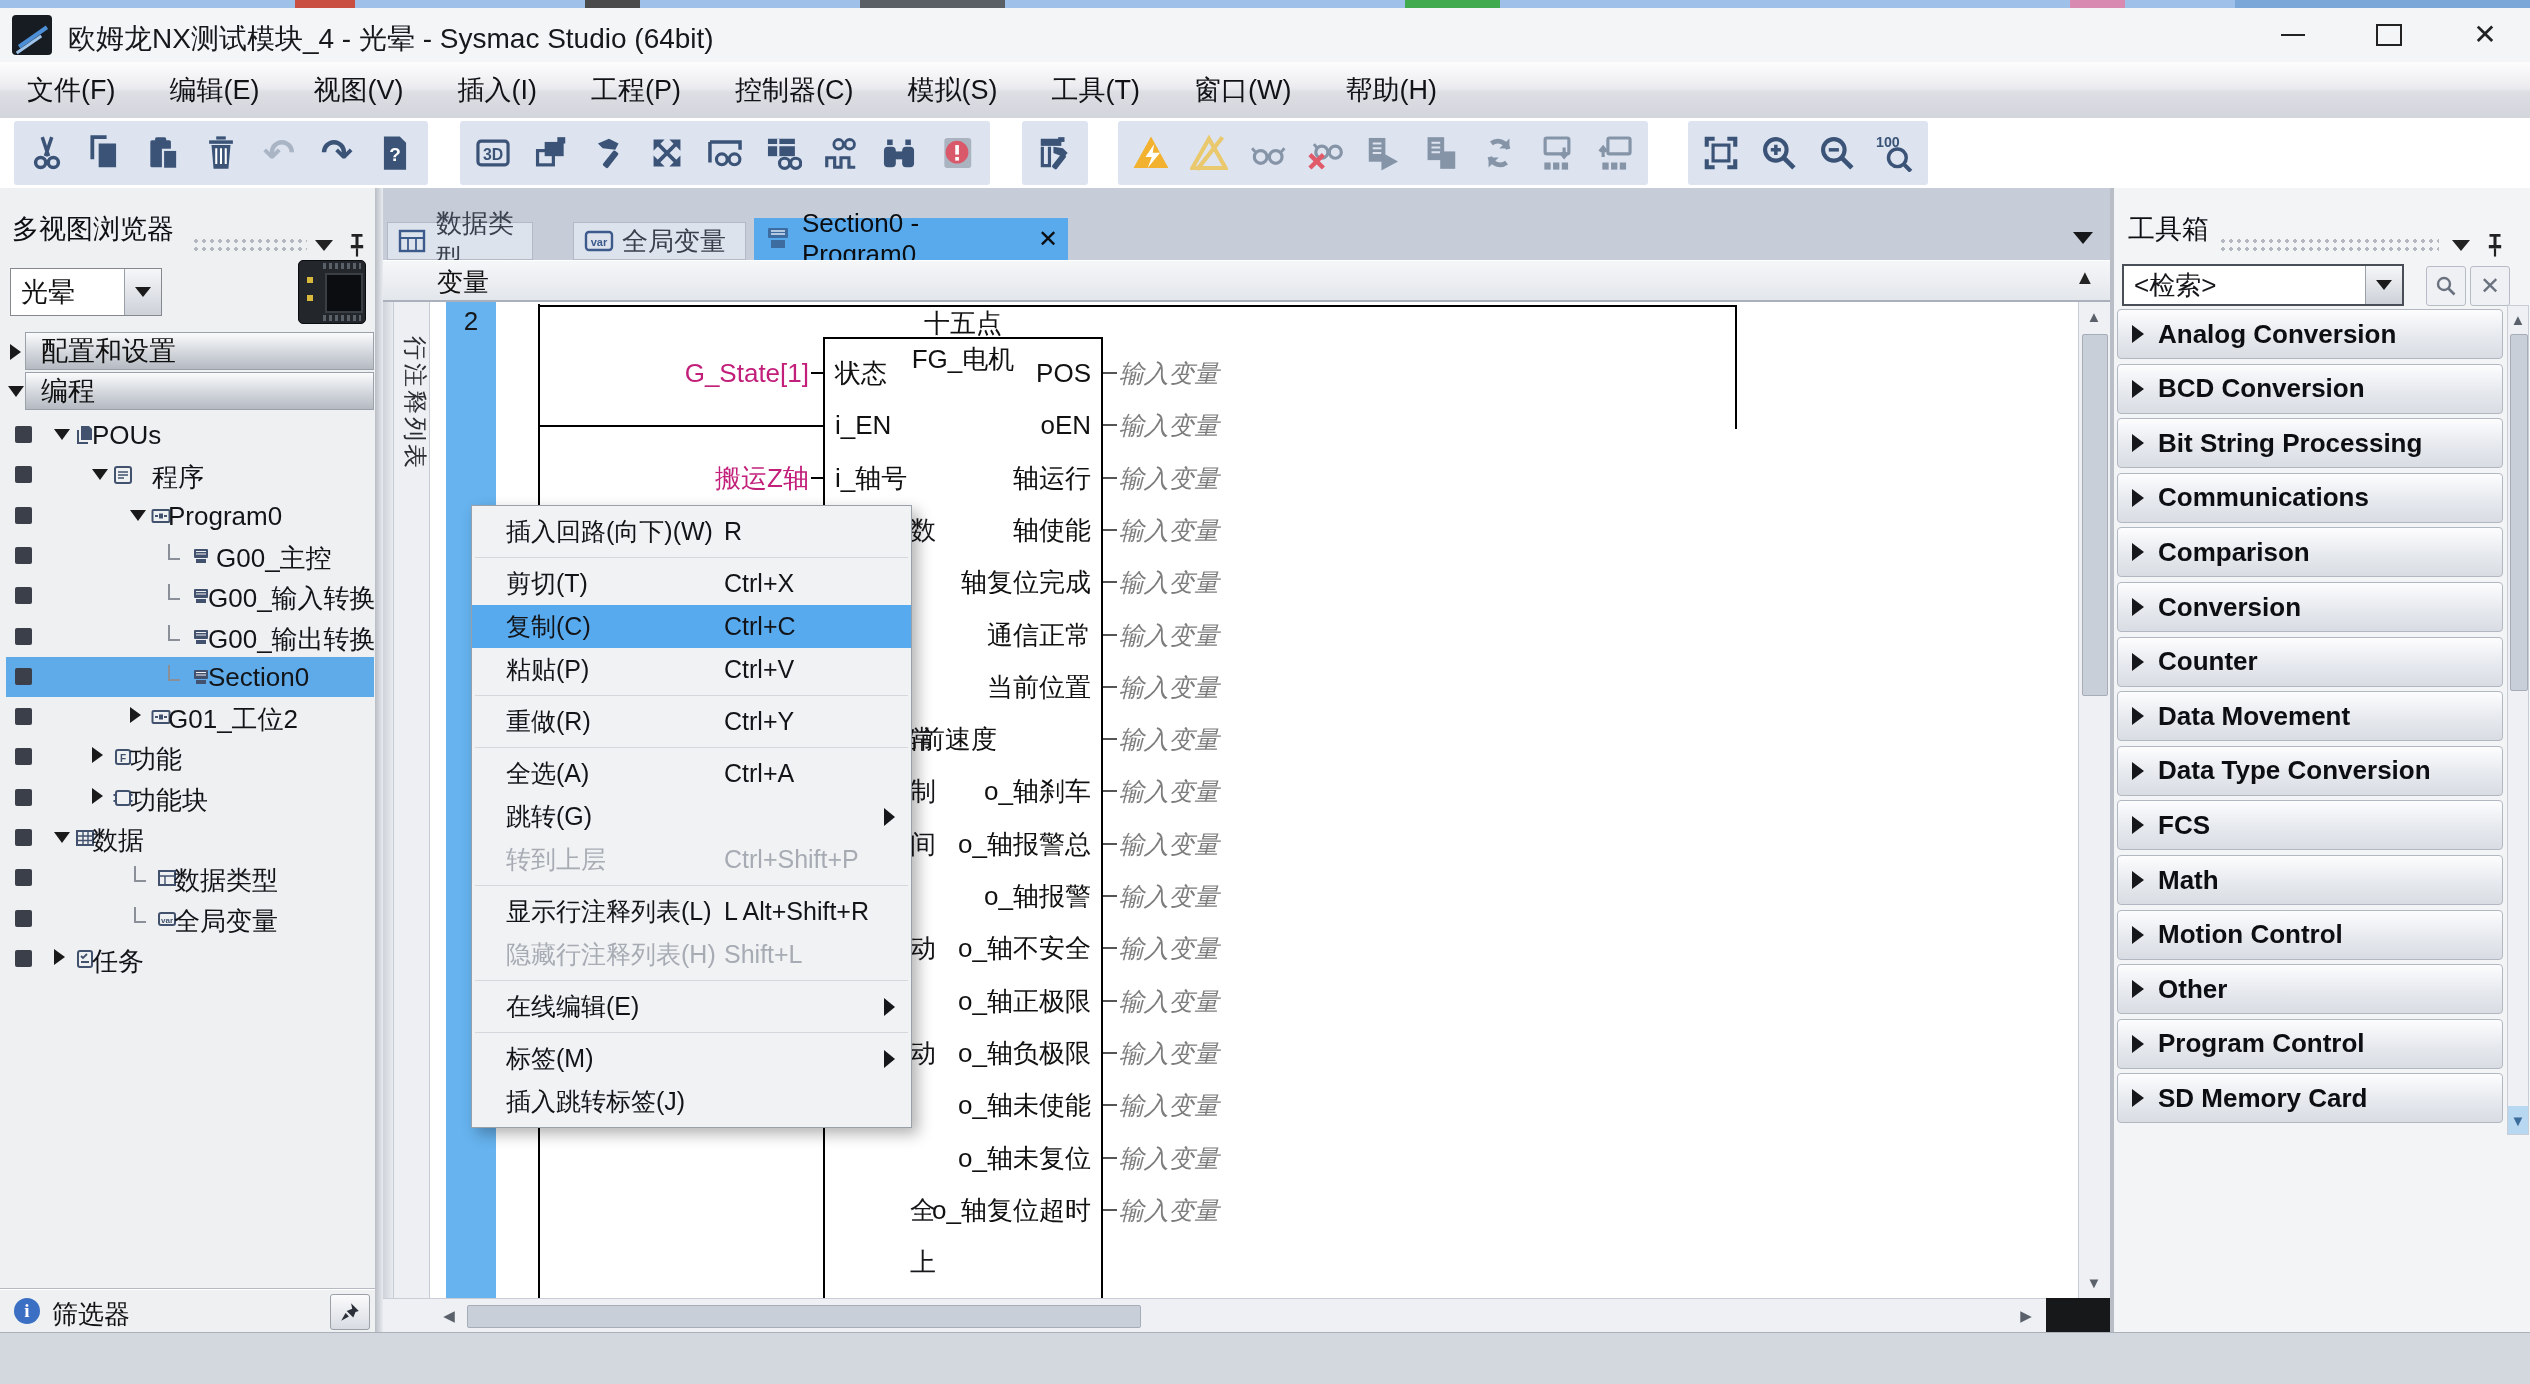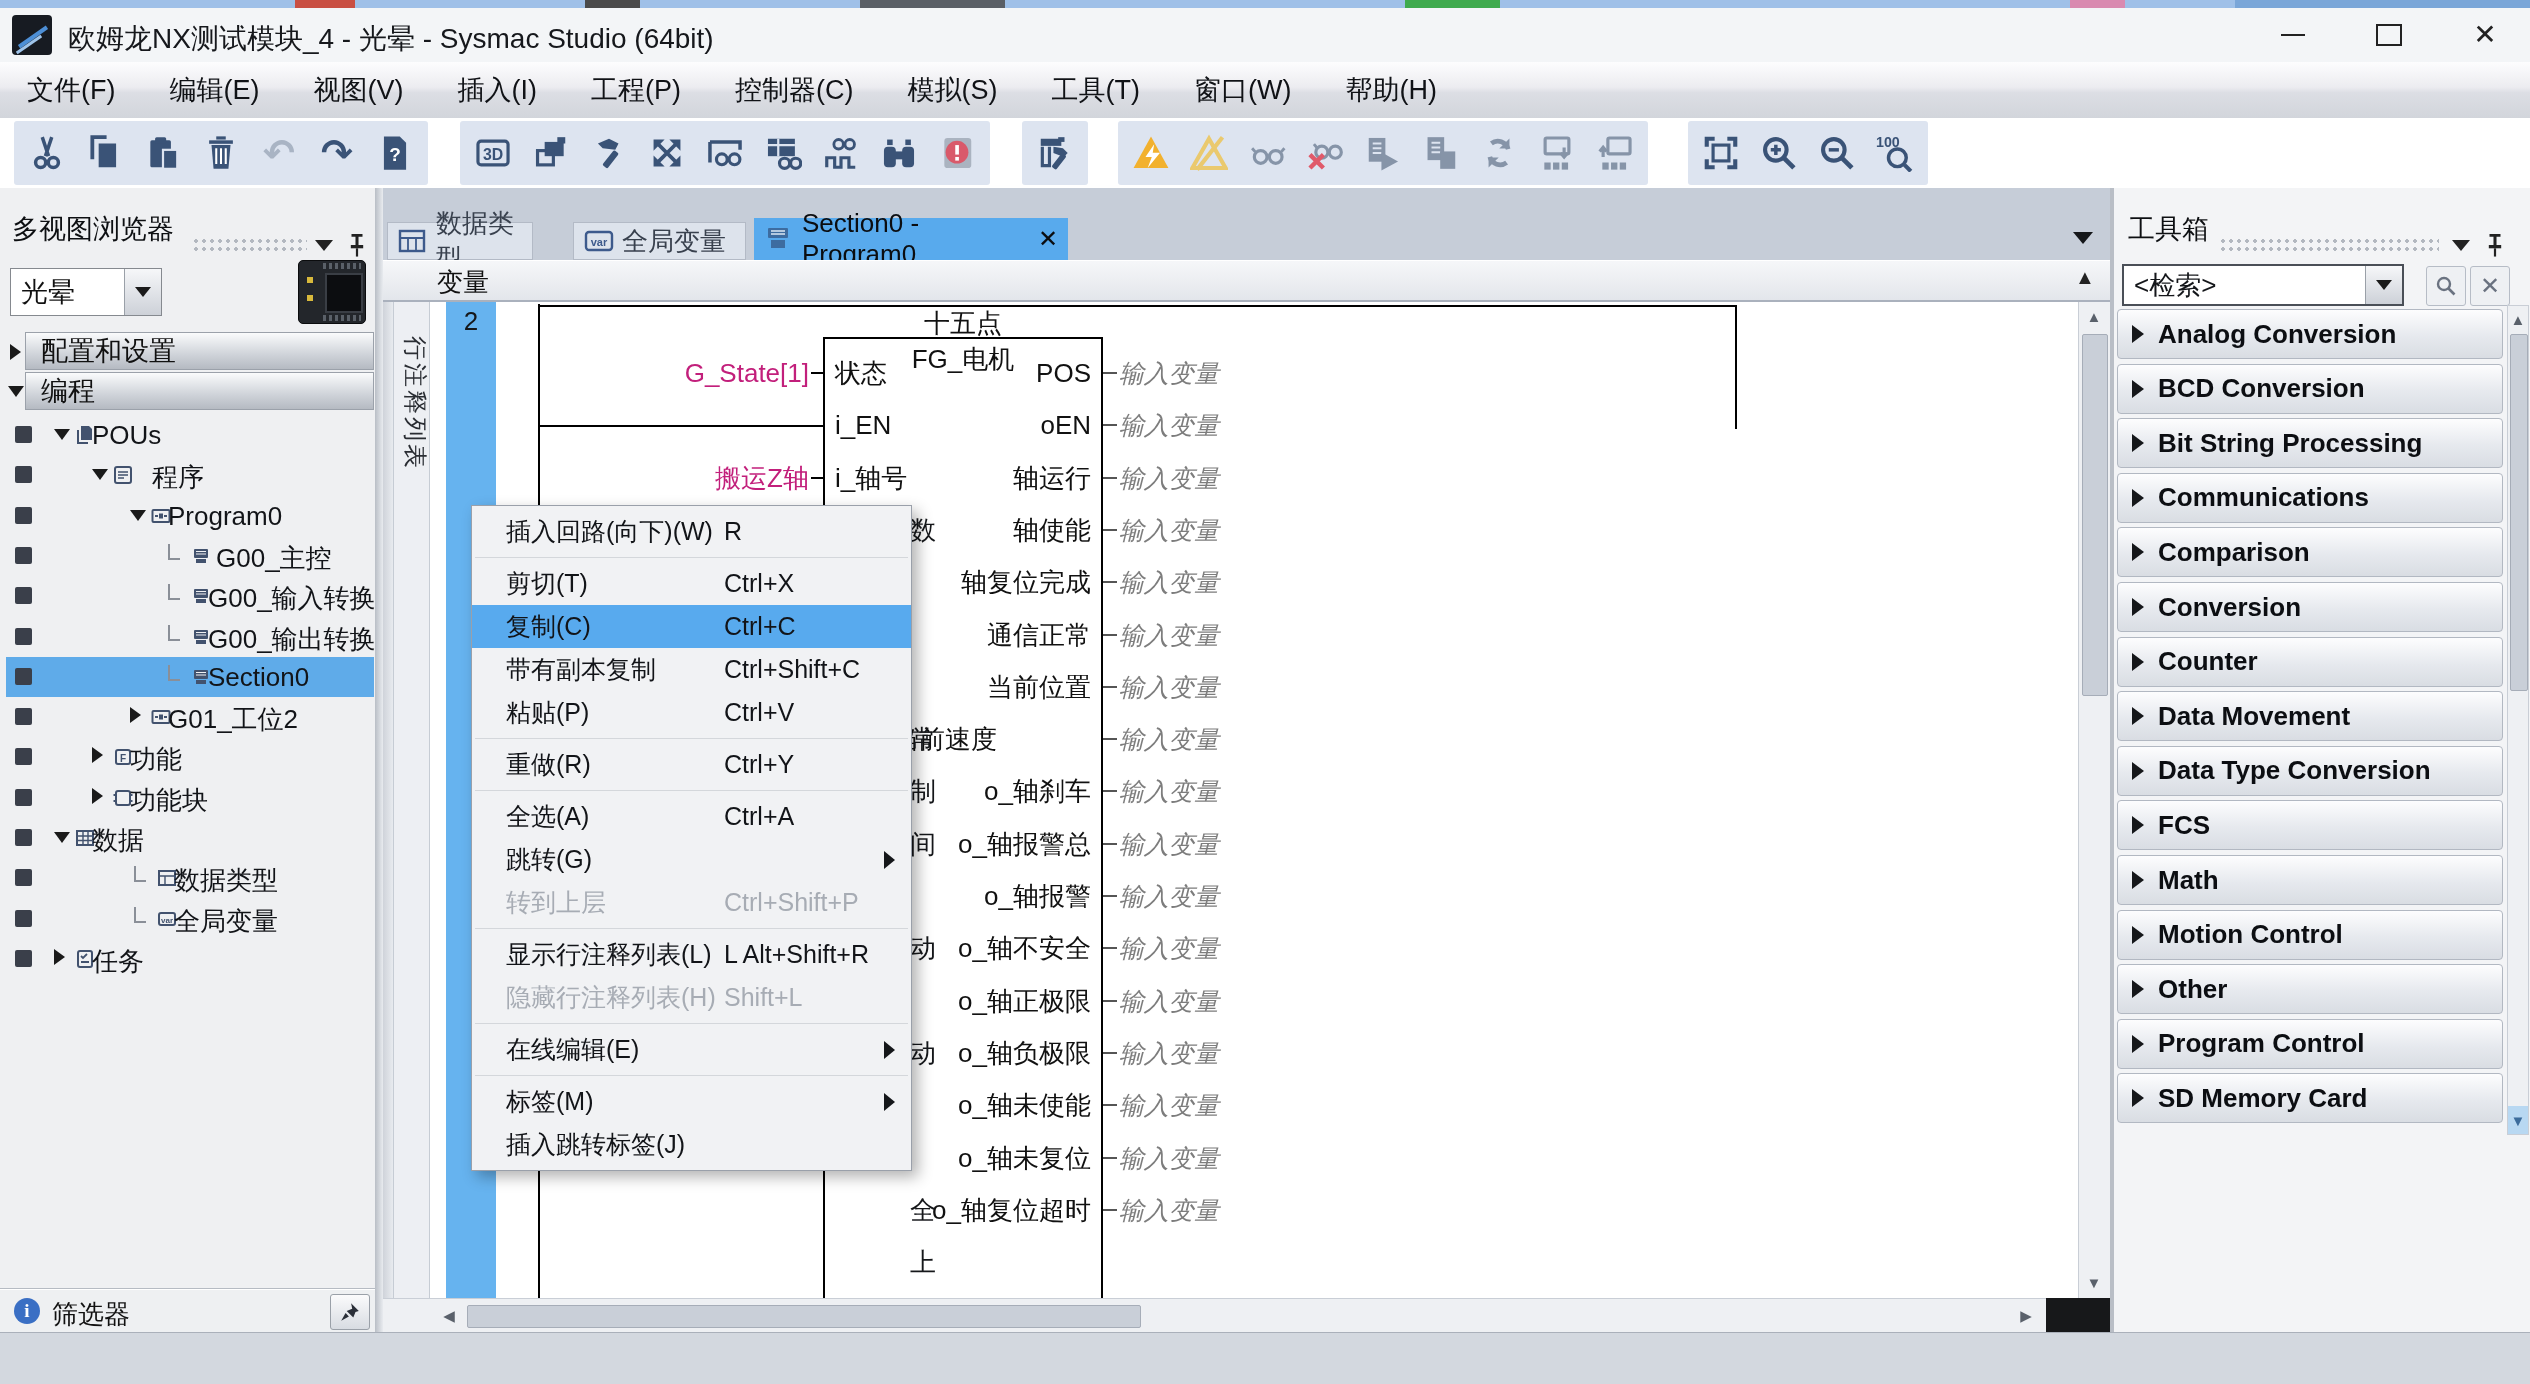--- a/index.html
+++ b/index.html
@@ -882,24 +882,20 @@
       <div class="cm-sep"></div>
       <div class="cm-item">
         <span class="lab">剪切(T)</span>
         <span class="sc">Ctrl+X</span>
       </div>
       <div class="cm-item hl">
         <span class="lab">复制(C)</span>
         <span class="sc">Ctrl+C</span>
       </div>
       <div class="cm-item">
-        <span class="lab">带有副本复制</span>
-        <span class="sc">Ctrl+Shift+C</span>
-      </div>
-      <div class="cm-item">
         <span class="lab">粘贴(P)</span>
         <span class="sc">Ctrl+V</span>
       </div>
       <div class="cm-sep"></div>
       <div class="cm-item">
         <span class="lab">重做(R)</span>
         <span class="sc">Ctrl+Y</span>
       </div>
       <div class="cm-sep"></div>
       <div class="cm-item">

